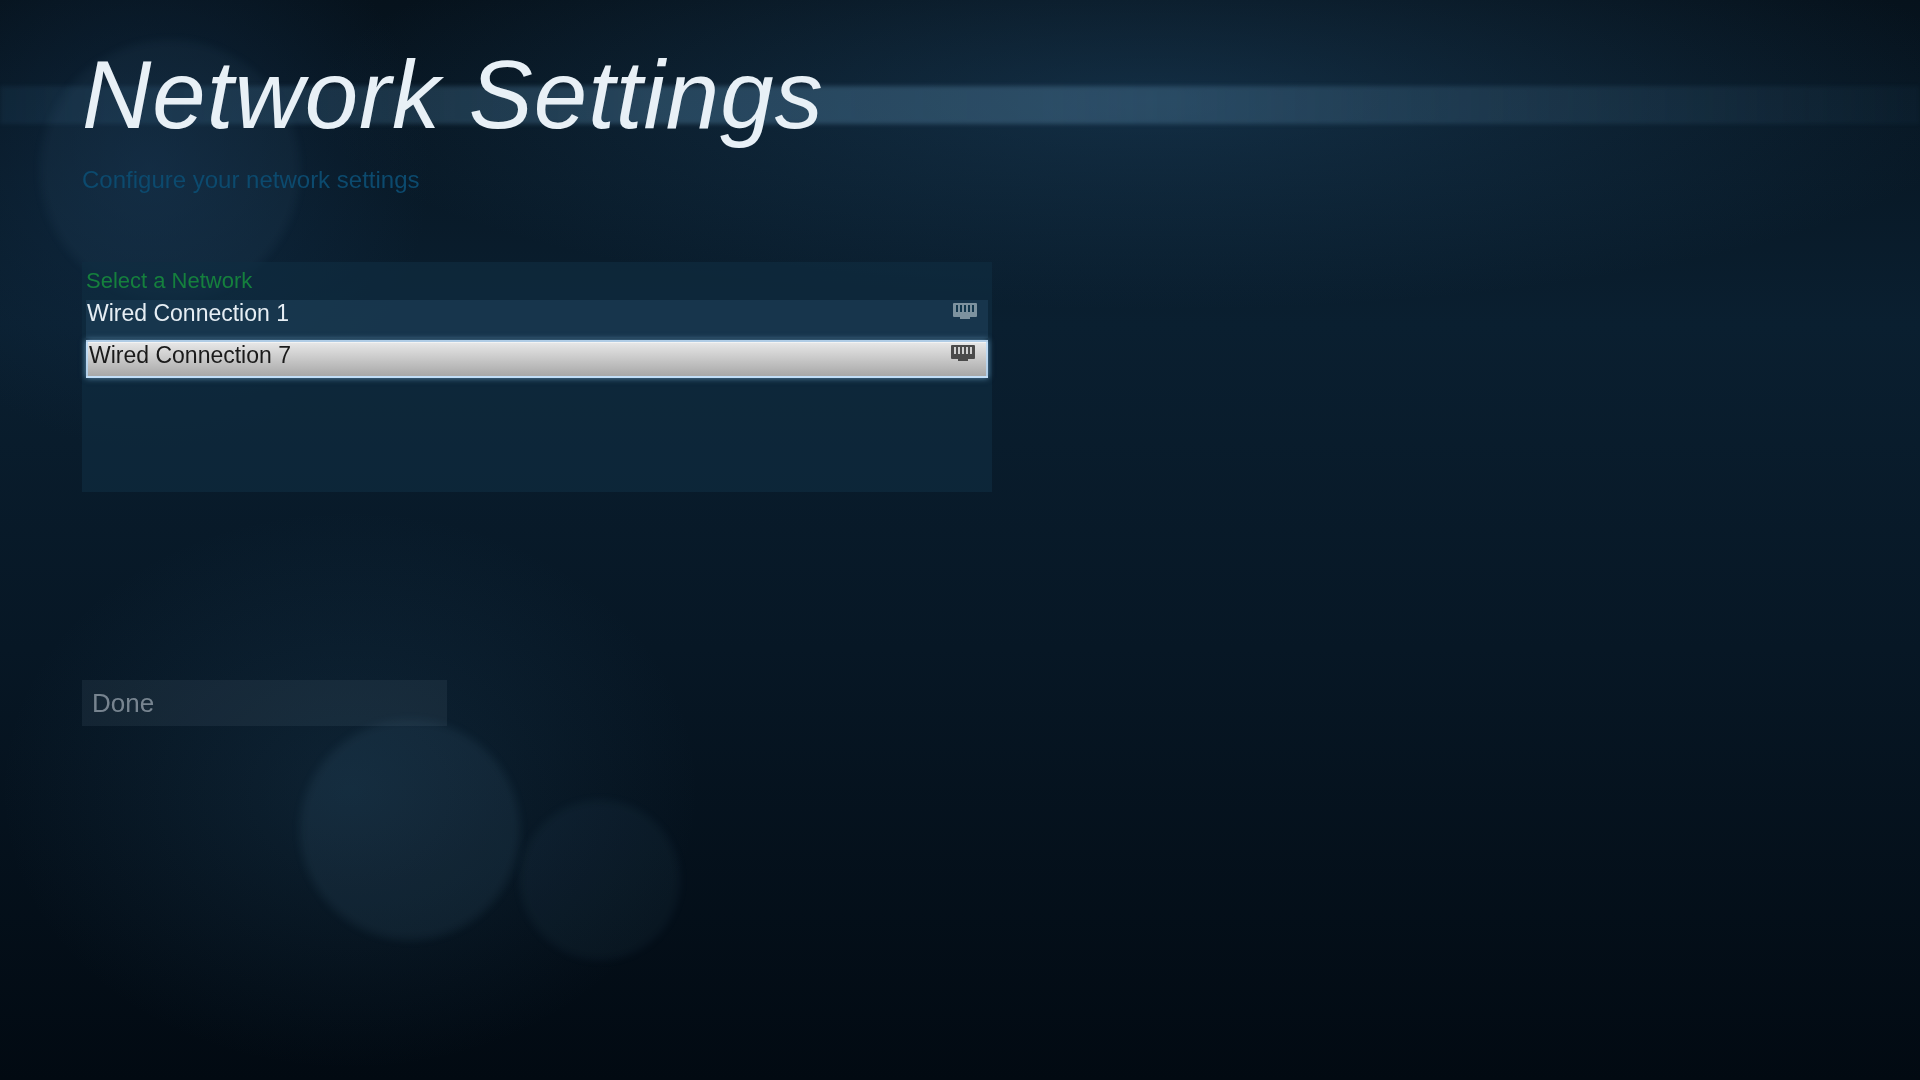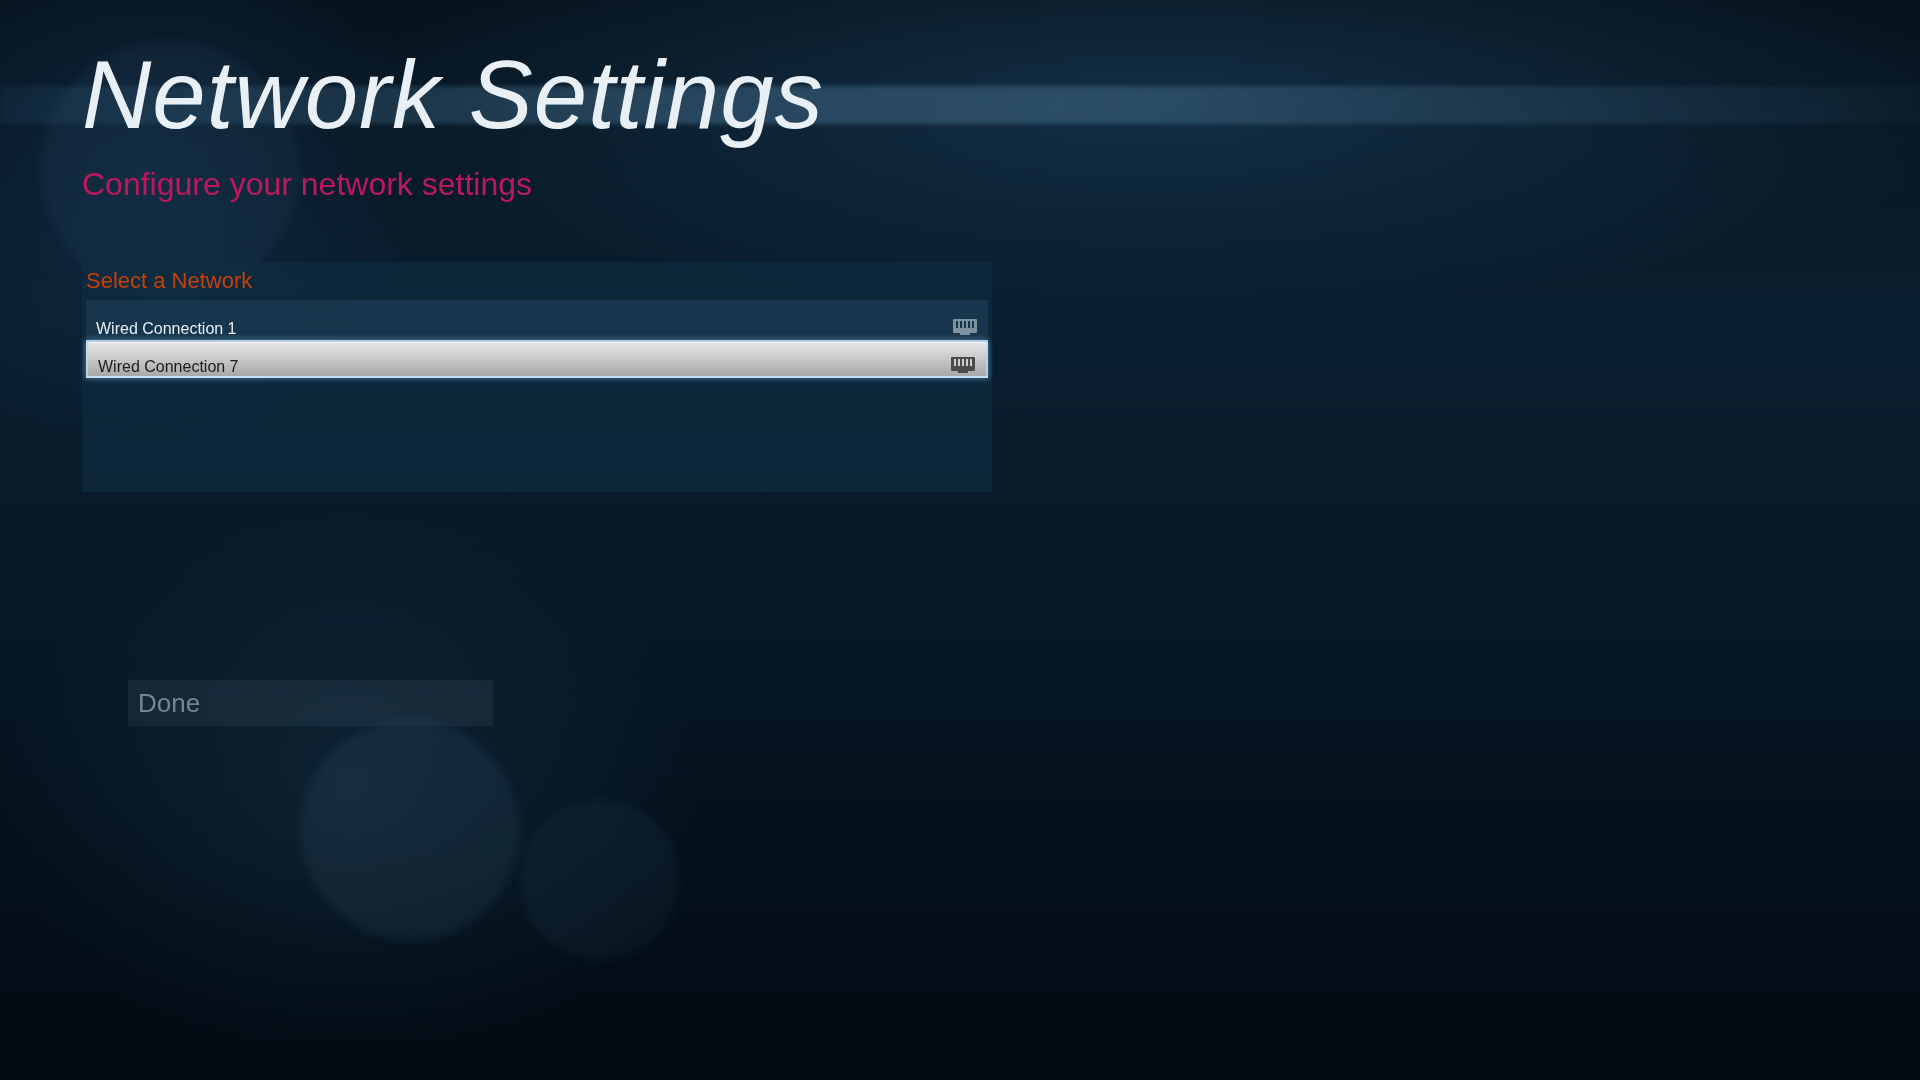--- a/index.html
+++ b/index.html
@@ -37,53 +37,53 @@
     font-weight: 300;
     letter-spacing: 1px;
     color: #e8f0f6;
     z-index: 2;
     font-style: italic;
   }
 
   .page-subtitle {
     position: absolute;
     left: 82px; top: 166px;
-    font-size: 32px;
+    font-size: 24px;
     font-weight: 300;
-    color: #be185d;
+    color: #0c4a6e;
     z-index: 2;
   }
 
   .network-panel {
     position: absolute;
     left: 82px; top: 262px;
     width: 910px; height: 230px;
     background: rgba(16,44,64,0.65);
     z-index: 2;
   }
 
   .panel-header {
     height: 38px;
     display: flex;
     align-items: center;
     padding-left: 4px;
     font-size: 22px;
     font-weight: 300;
-    color: #c2410c;
+    color: #15803d;
   }
 
   .network-list { padding: 0 4px; }
 
   .network-item {
     height: 38px;
     display: flex;
-    align-items: flex-end;
+    align-items: flex-start;
     justify-content: space-between;
-    padding: 0 8px 0 10px;
-    font-size: 16px;
+    padding: 0 8px 0 1px;
+    font-size: 23px;
     font-weight: 300;
     cursor: pointer;
     margin-bottom: 2px;
   }
   .network-item.normal {
     background: rgba(30,64,88,0.6);
     color: #e6eef4;
   }
   .network-item.selected {
     background: linear-gradient(180deg, #e8e8e8 0%, #c8c8c8 50%, #a8a8a8 100%);
@@ -102,21 +102,20 @@
     width: 365px; height: 46px;
     background: rgba(80,100,115,0.18);
     color: rgba(200,210,218,0.55);
     font-size: 26px;
     font-weight: 300;
     display: flex;
     align-items: center;
     padding-left: 10px;
     cursor: pointer;
     z-index: 2;
-    margin-left: 46px;
   }
 
   
   .bokeh { position:absolute; border-radius:50%; background:rgba(120,180,220,0.05); filter:blur(4px); z-index:0;}
   .b1{ width:220px;height:220px; left:300px; top:720px; background:rgba(120,180,220,0.08);}
   .b2{ width:160px;height:160px; left:520px; top:800px;}
   .b3{ width:260px;height:260px; left:40px; top:40px;}
 </style>
 </head>
 <body>

